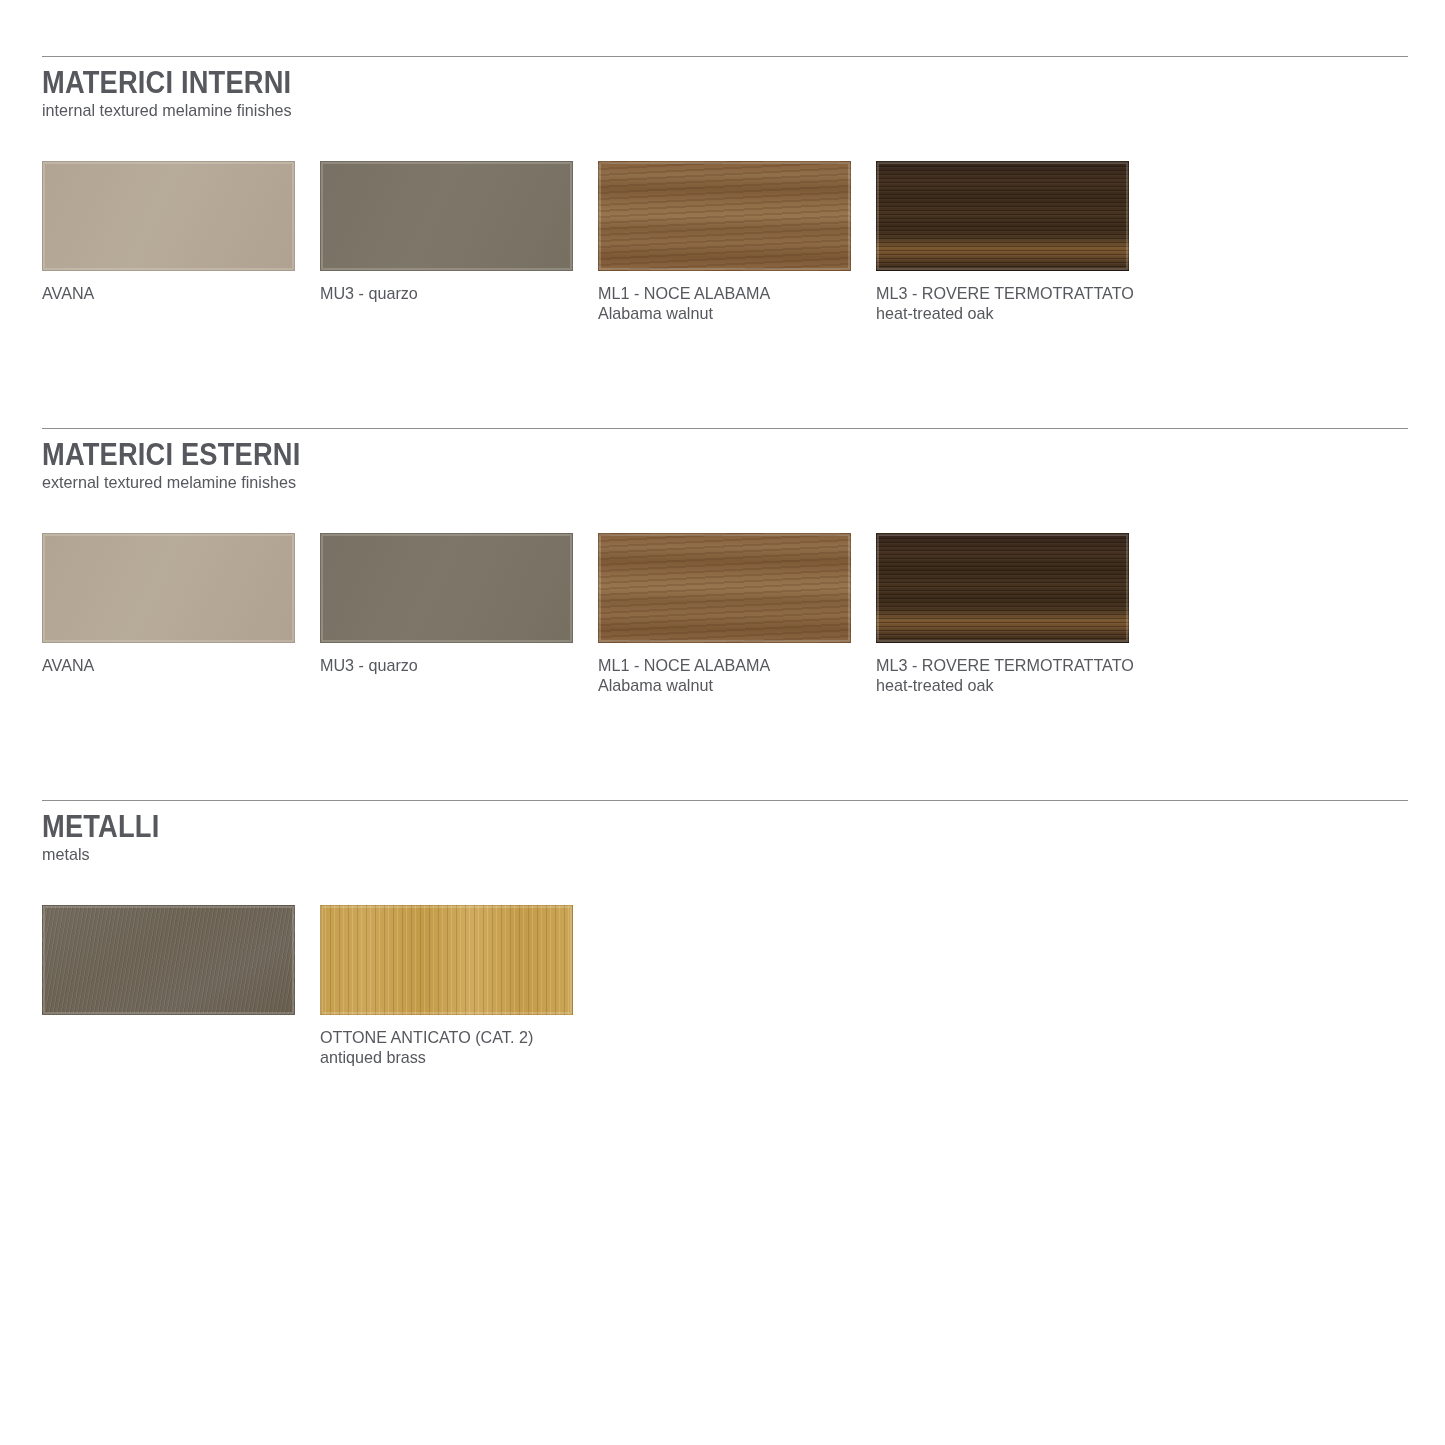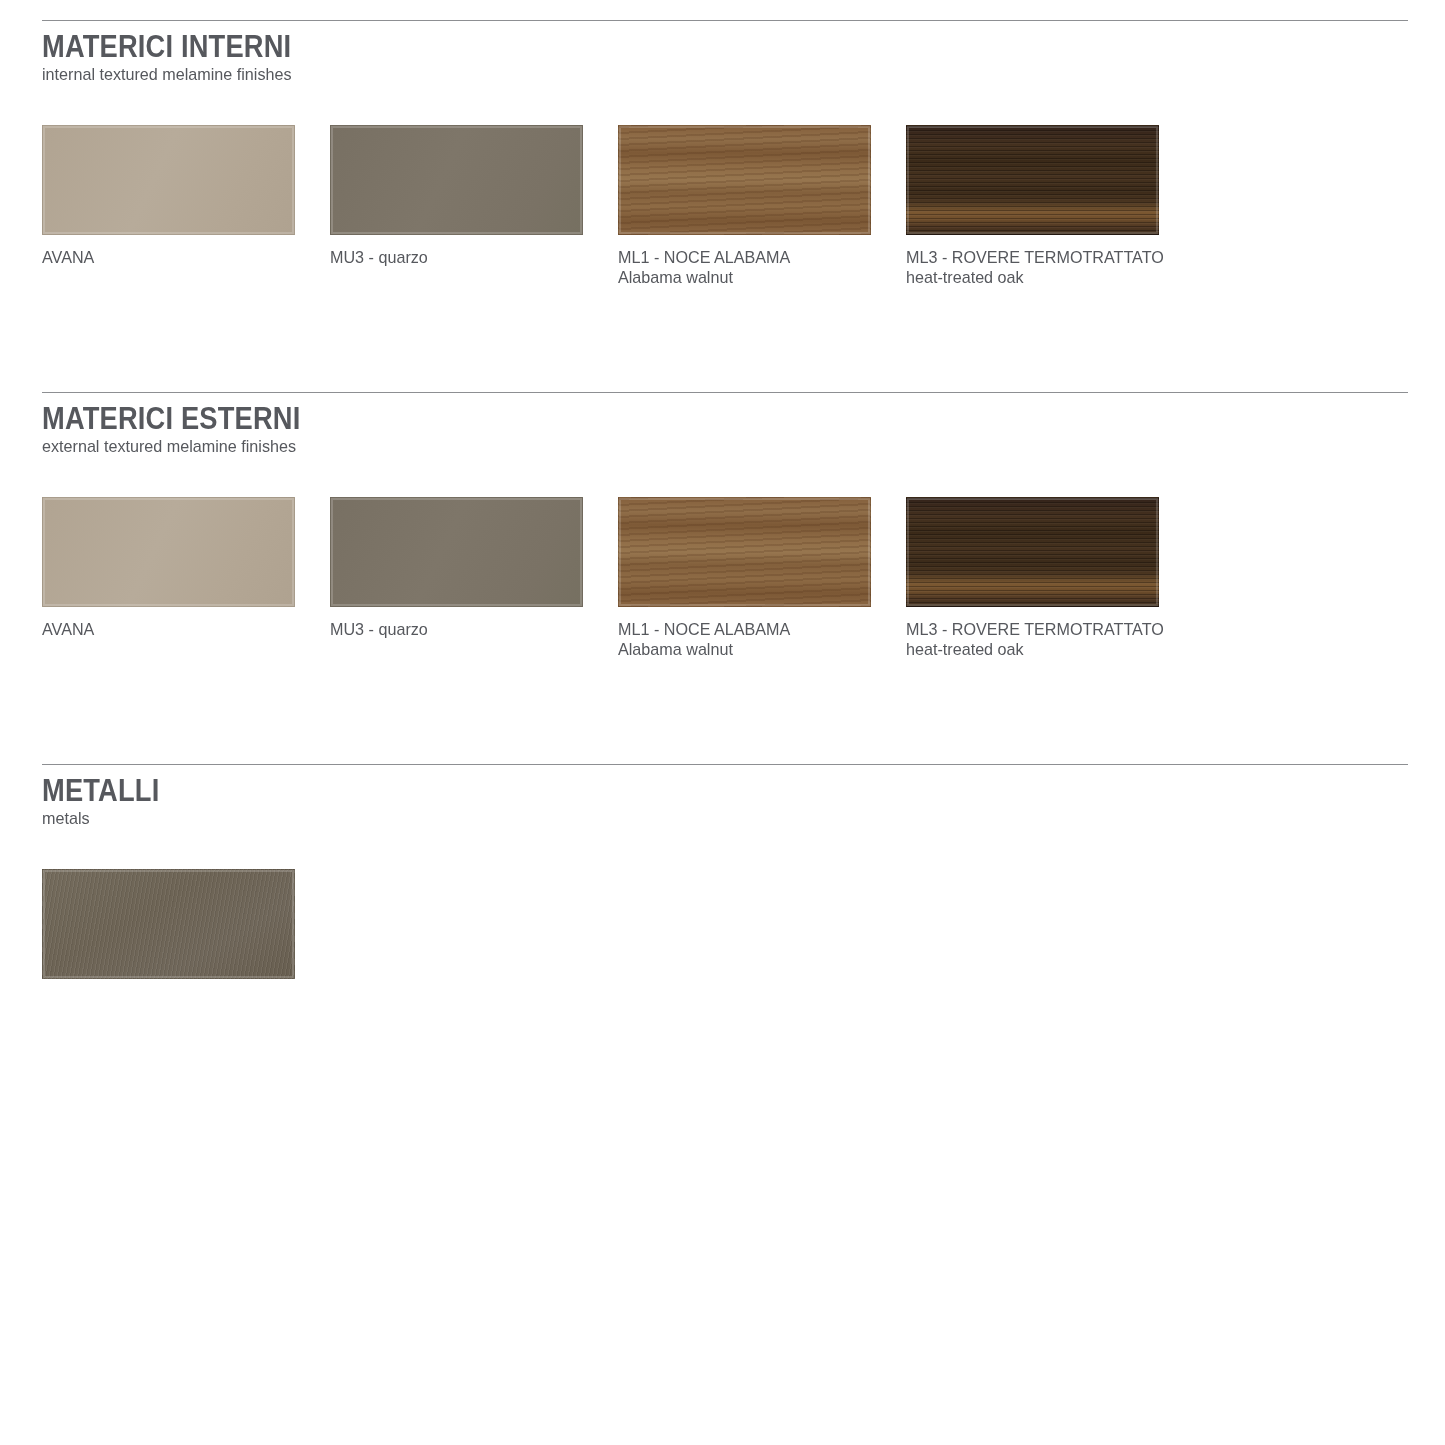--- a/index.html
+++ b/index.html
@@ -9,21 +9,21 @@
     width: 1445px;
     height: 1445px;
     font-family: "Liberation Sans", sans-serif;
     color: #56585d;
     overflow: hidden;
   }
   .page {
     box-sizing: border-box;
     width: 1445px;
     height: 1445px;
-    padding: 20px 37px 0 42px;
+    padding: 56px 37px 0 42px;
   }
   .section { margin-bottom: 104px; }
   .rule {
     border: none;
     border-top: 1.5px solid #8d8f92;
     margin: 0;
   }
   .title {
     margin: 10px 0 0 0;
     font-size: 31px;
@@ -39,21 +39,21 @@
     margin: 3px 0 0 0;
     font-size: 17px;
     line-height: 19px;
     color: #56585d;
     transform: scaleX(0.95);
     transform-origin: 0 50%;
     white-space: nowrap;
   }
   .row {
     display: flex;
-    gap: 35px;
+    gap: 25px;
     margin-top: 41px;
   }
   .cell { width: 253px; }
   .swatch {
     box-sizing: border-box;
     width: 253px;
     height: 110px;
     border: 1px solid rgba(0,0,0,0.06);
     box-shadow: inset 0 0 0 2px rgba(255,255,255,0.18);
   }
@@ -183,16 +183,23 @@
   </div>
 
   <div class="section">
     <hr class="rule">
     <h2 class="title">METALLI</h2>
     <p class="subtitle">metals</p>
     <div class="row">
       <div class="cell">
         <div class="swatch t-titanio"></div>
       </div>
+      <div class="cell">
+        <div class="swatch t-ottone"></div>
+        <div class="label">
+          <div class="code">OTTONE ANTICATO (CAT. 2)</div>
+          <div class="trans">antiqued brass</div>
+        </div>
+      </div>
     </div>
   </div>
 
 </div>
 
 </body></html>

